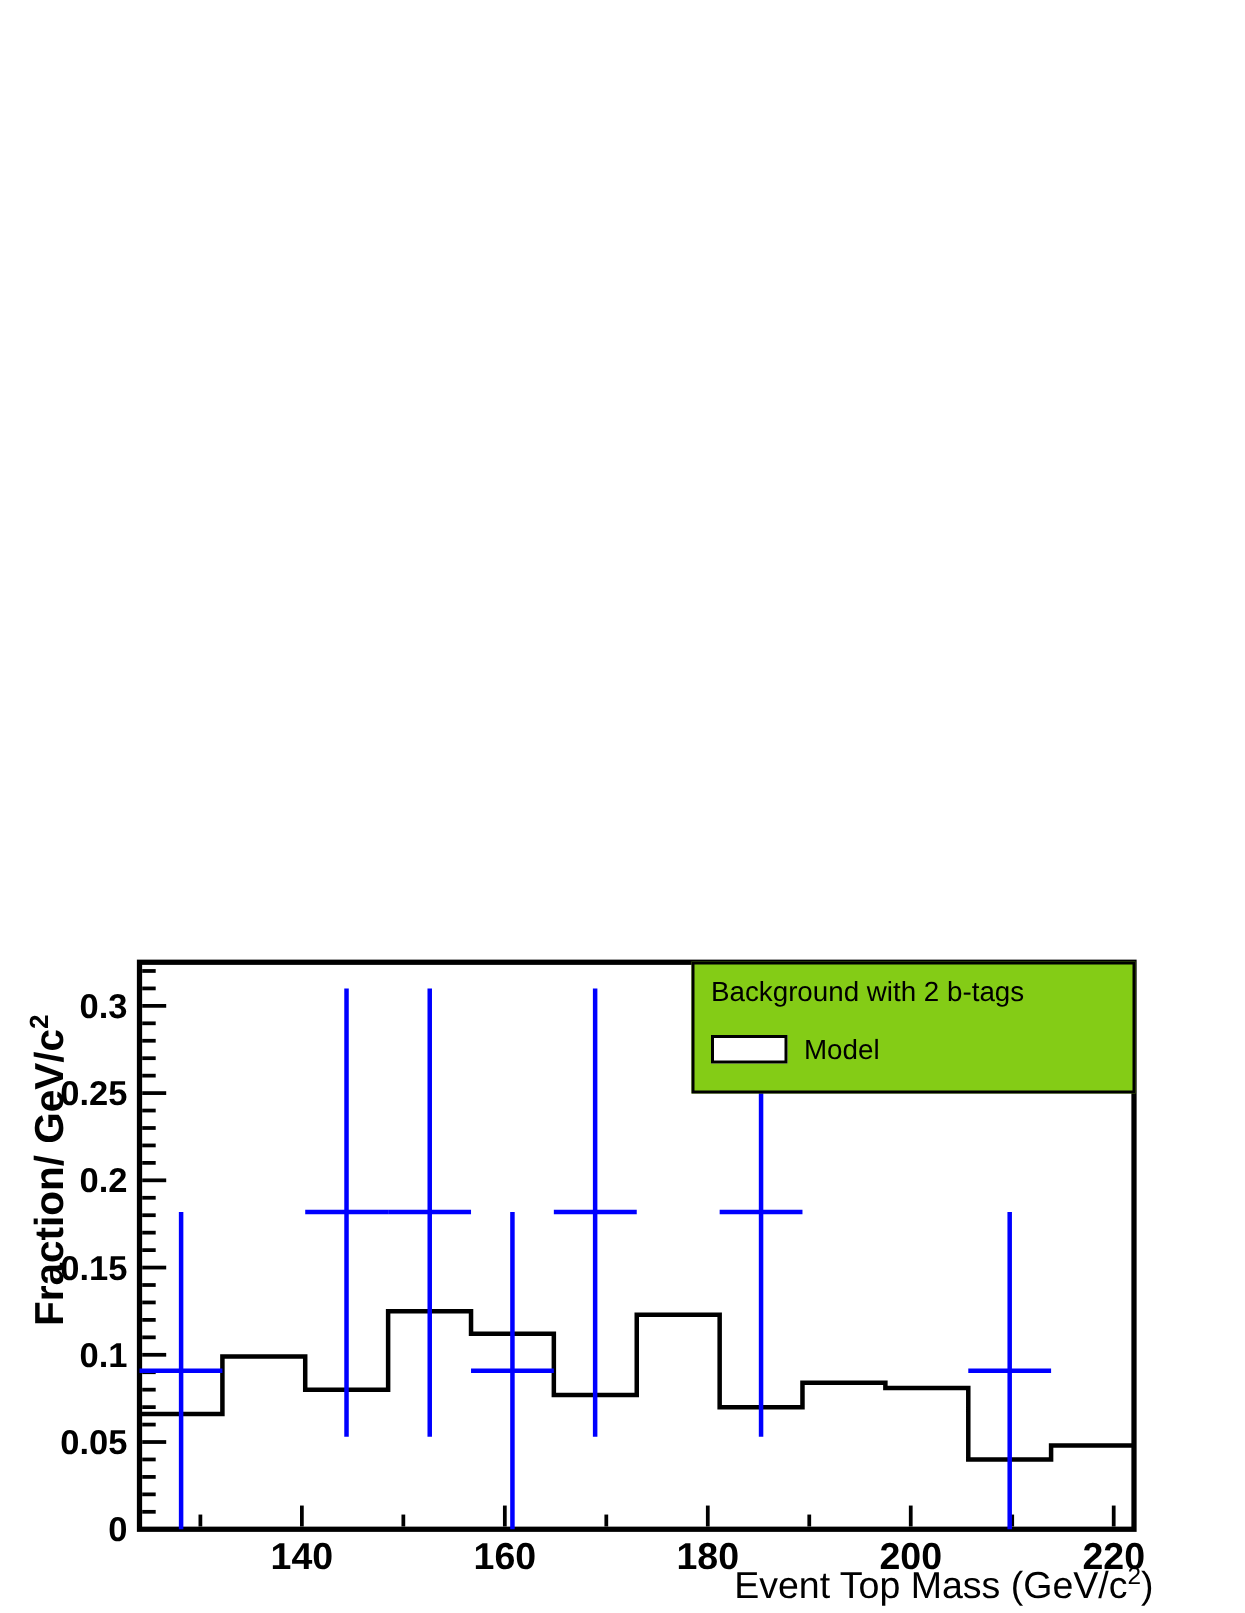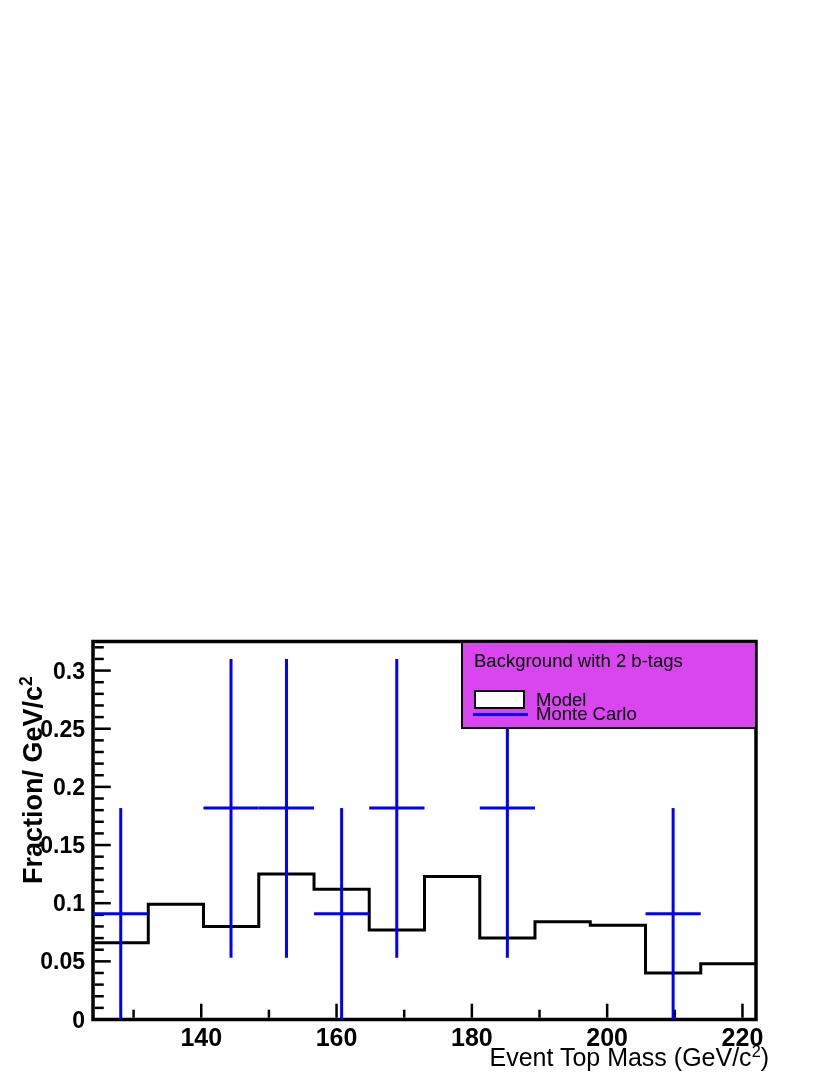--- a/index.html
+++ b/index.html
@@ -9,21 +9,21 @@
   svg { position:absolute; left:0; top:0; }
   .tick-label-y { font:bold 23px "Liberation Sans", sans-serif; fill:#000000; }
   .tick-label-x { font:bold 25px "Liberation Sans", sans-serif; fill:#000000; }
   .y-title { position:absolute; left:16px; top:884px; transform-origin:0 0;
              transform:rotate(-90deg); white-space:nowrap;
              font-size:27px; font-weight:bold; color:#000; }
   .x-title { position:absolute; right:61px; top:1042px; white-space:nowrap;
              font-size:25px; font-weight:normal; color:#000; }
   .y-title sup, .x-title sup { font-size:65%; vertical-align:super; }
   .legend { position:absolute; left:461px; top:641px; width:296px; height:88px;
-            box-sizing:border-box; border:2.5px solid #000000; background:#d946ef; }
+            box-sizing:border-box; border:2.5px solid #000000; background:#84cc16; }
   .legend-title { position:absolute; left:11px; top:7px; font-size:18.5px; color:#000;
                   white-space:nowrap; }
   .legend-row-model { position:absolute; left:0; top:47px; width:100%; height:19px;padding-left:24px; }
   .swatch-model { position:absolute; left:11px; top:0; width:51px; height:19px;
                   box-sizing:border-box; border:2.5px solid #000; background:#fff; }
   .legend-row-mc { position:absolute; left:0; top:61px; width:100%; height:19px; }
   .swatch-mc { position:absolute; left:10px; top:9px; width:55px; height:3px; }
   .legend-label { position:absolute; left:73px; top:0; line-height:19px;
                   font-size:18.5px; color:#000; white-space:nowrap; }
 </style>
@@ -108,19 +108,15 @@
   <div class="y-title"><span>Fraction/ GeV/c</span><sup>2</sup></div>
 
   <div class="x-title"><span>Event Top Mass (GeV/c</span><sup>2</sup><span>)</span></div>
 
   <div class="legend">
     <div class="legend-title">Background with 2 b-tags</div>
     <div class="legend-row-model">
       <span class="swatch-model" style="border-color: rgb(0, 0, 0);"></span>
       <span class="legend-label">Model</span>
     </div>
-    <div class="legend-row-mc">
-      <span class="swatch-mc" style="background: rgb(0, 0, 255);"></span>
-      <span class="legend-label">Monte Carlo</span>
-    </div>
   </div>
 
 </div>
 
 </body></html>

